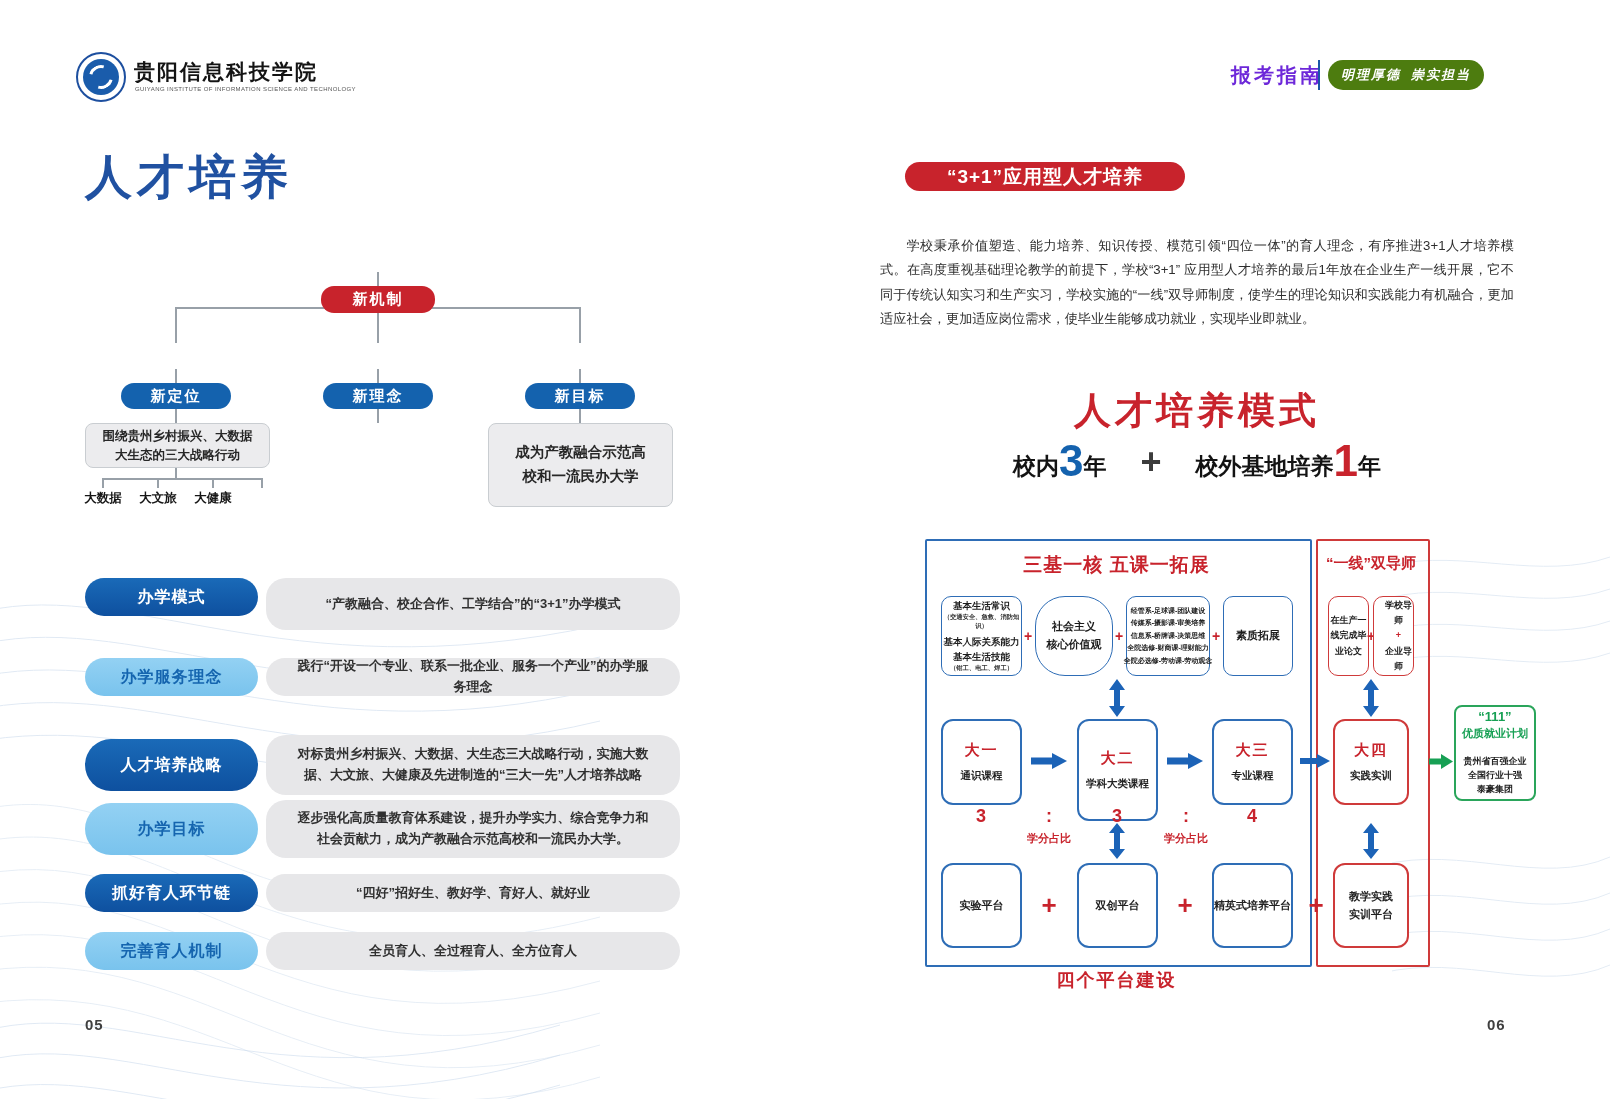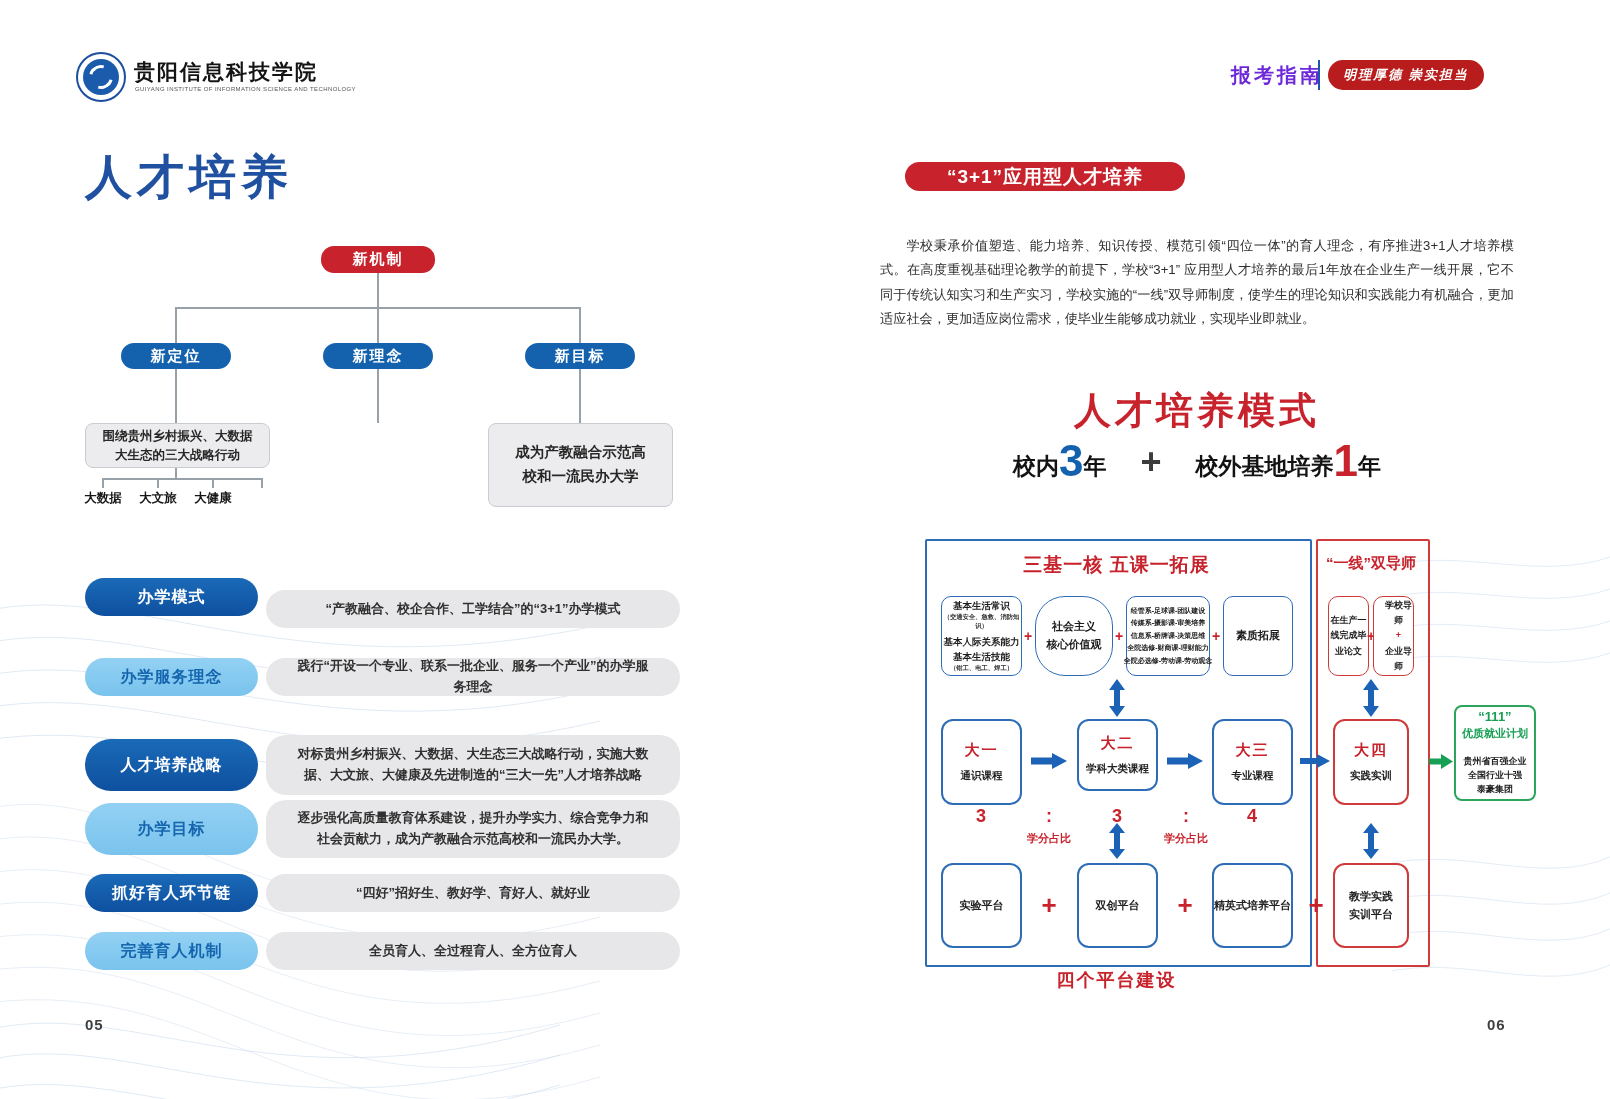--- a/index.html
+++ b/index.html
@@ -8,27 +8,27 @@
   .waves{position:absolute;pointer-events:none;}
   
   .logo-outer{position:absolute;left:76px;top:52px;width:46px;height:46px;border:2px solid #1d4f9f;border-radius:50%;}
   .logo-inner{position:absolute;inset:5px;border-radius:50%;background:#1a5cab;}
   .logo-swirl{position:absolute;inset:11px;border-radius:50%;border:3.5px solid #fff;
               border-color:#fff transparent #fff transparent;transform:rotate(-30deg);}
   .school-cn{position:absolute;left:134px;top:58px;font-size:21px;font-weight:900;color:#141414;letter-spacing:2px;}
   .school-en{position:absolute;left:135px;top:86px;font-size:6px;color:#555;letter-spacing:.4px;}
   .guide-label{position:absolute;left:1231px;top:62px;font-size:20px;font-weight:800;color:#6d28d9;letter-spacing:3px;}
   .hdr-divider{position:absolute;left:1318px;top:60px;width:2px;height:30px;background:#1a57a8;}
-  .motto-pill{position:absolute;left:1328px;top:60px;width:156px;height:30px;border-radius:15px;background:#b91c1c;
+  .motto-pill{position:absolute;left:1328px;top:60px;width:156px;height:30px;border-radius:15px;background:#4d7c0f;
               color:#fff;font-size:13px;font-weight:800;font-style:italic;letter-spacing:2px;
-              display:flex;align-items:center;justify-content:center;}
+              display:flex;align-items:center;justify-content:center;font-family:Liberation Mono, monospace;}
   
   .page-title{position:absolute;left:85px;top:146px;font-size:47px;font-weight:900;color:#2051a1;letter-spacing:5px;}
   .fc-pill{position:absolute;height:26px;border-radius:13px;color:#fff;font-size:15px;font-weight:800;letter-spacing:2px;
-           display:flex;align-items:center;justify-content:center;}
+           display:flex;align-items:center;justify-content:center;margin-top:40px;}
   .fc-red{background:#c8232c;}
   .fc-blue{background:#1462ae;}
   .fline{position:absolute;background:#98a0a8;}
   .gbox{position:absolute;background:#ececee;border:1px solid #c9cdd1;border-radius:8px;
         display:flex;flex-direction:column;align-items:center;justify-content:center;text-align:center;color:#272727;}
   .gbox1{font-size:12.5px;font-weight:800;line-height:1.5;}
   .gbox3{font-size:14.5px;font-weight:800;line-height:1.65;}
   .cycle{display:grid;grid-template-columns:1fr 36px 1fr;grid-template-rows:1fr 18px 1fr;
          align-items:center;justify-items:center;padding:10px 12px;width:159px;height:62px;
          font-size:13.5px;font-weight:800;color:#1d1d1d;}
@@ -164,21 +164,21 @@
 
   <div class="gbox gbox3" style="left:488px;top:423px;width:183px;height:82px;">成为产教融合示范高<br>校和一流民办大学</div>
 
   <div class="leaf" style="left:103px;top:490px;">大数据</div>
   <div class="leaf" style="left:158px;top:490px;">大文旅</div>
   <div class="leaf" style="left:213px;top:490px;">大健康</div>
   <div class="leaf" style="left:263px;top:490px;"></div>
 
   <div class="item-row" style="top:578px;height:38px;">
     <div class="item-pill dark" style="top:0;height:38px;">办学模式</div>
-    <div class="item-box" style="top:12px;height:38px;">“产教融合、校企合作、工学结合”的“3+1”办学模式</div>
+    <div class="item-box" style="top:0;height:52px;">“产教融合、校企合作、工学结合”的“3+1”办学模式</div>
   </div>
   <div class="item-row" style="top:658px;height:38px;">
     <div class="item-pill light" style="top:0;height:38px;">办学服务理念</div>
     <div class="item-box" style="top:0;height:38px;">践行“开设一个专业、联系一批企业、服务一个产业”的办学服务理念</div>
   </div>
   <div class="item-row" style="top:735px;height:60px;">
     <div class="item-pill dark" style="top:4px;height:52px;">人才培养战略</div>
     <div class="item-box" style="top:0;height:60px;">对标贵州乡村振兴、大数据、大生态三大战略行动，实施大数据、大文旅、大健康及先进制造的“三大一先”人才培养战略</div>
   </div>
   <div class="item-row" style="top:800px;height:58px;">
@@ -249,21 +249,21 @@
       <polygon points="8,0 16,11 11,11 11,27 16,27 8,38 0,27 5,27 5,11 0,11" fill="#1c63b7"></polygon>
     </svg>
 
   <div class="dbox blue" style="left:941px;top:719px;width:81px;height:86px;border-width:2px;border-radius:12px;">
     <span class="grade-name">大一</span>
     <span class="grade-course">通识课程</span>
   </div>
   <svg class="arrow-svg" style="left:1031px;top:753px;" width="36" height="16" viewBox="0 0 36 16">
       <polygon points="0,4.5 21,4.5 21,0 36,8 21,16 21,11.5 0,11.5" fill="#1c63b7"></polygon>
     </svg>
-  <div class="dbox blue" style="left:1077px;top:719px;width:81px;height:72px;border-width:2px;border-radius:12px;">
+  <div class="dbox blue" style="left:1077px;top:719px;width:81px;height:102px;border-width:2px;border-radius:12px;">
     <span class="grade-name">大二</span>
     <span class="grade-course" style="white-space:nowrap;">学科大类课程</span>
   </div>
   <svg class="arrow-svg" style="left:1167px;top:753px;" width="36" height="16" viewBox="0 0 36 16">
       <polygon points="0,4.5 21,4.5 21,0 36,8 21,16 21,11.5 0,11.5" fill="#1c63b7"></polygon>
     </svg>
   <div class="dbox blue" style="left:1212px;top:719px;width:81px;height:86px;border-width:2px;border-radius:12px;">
     <span class="grade-name">大三</span>
     <span class="grade-course">专业课程</span>
   </div>

